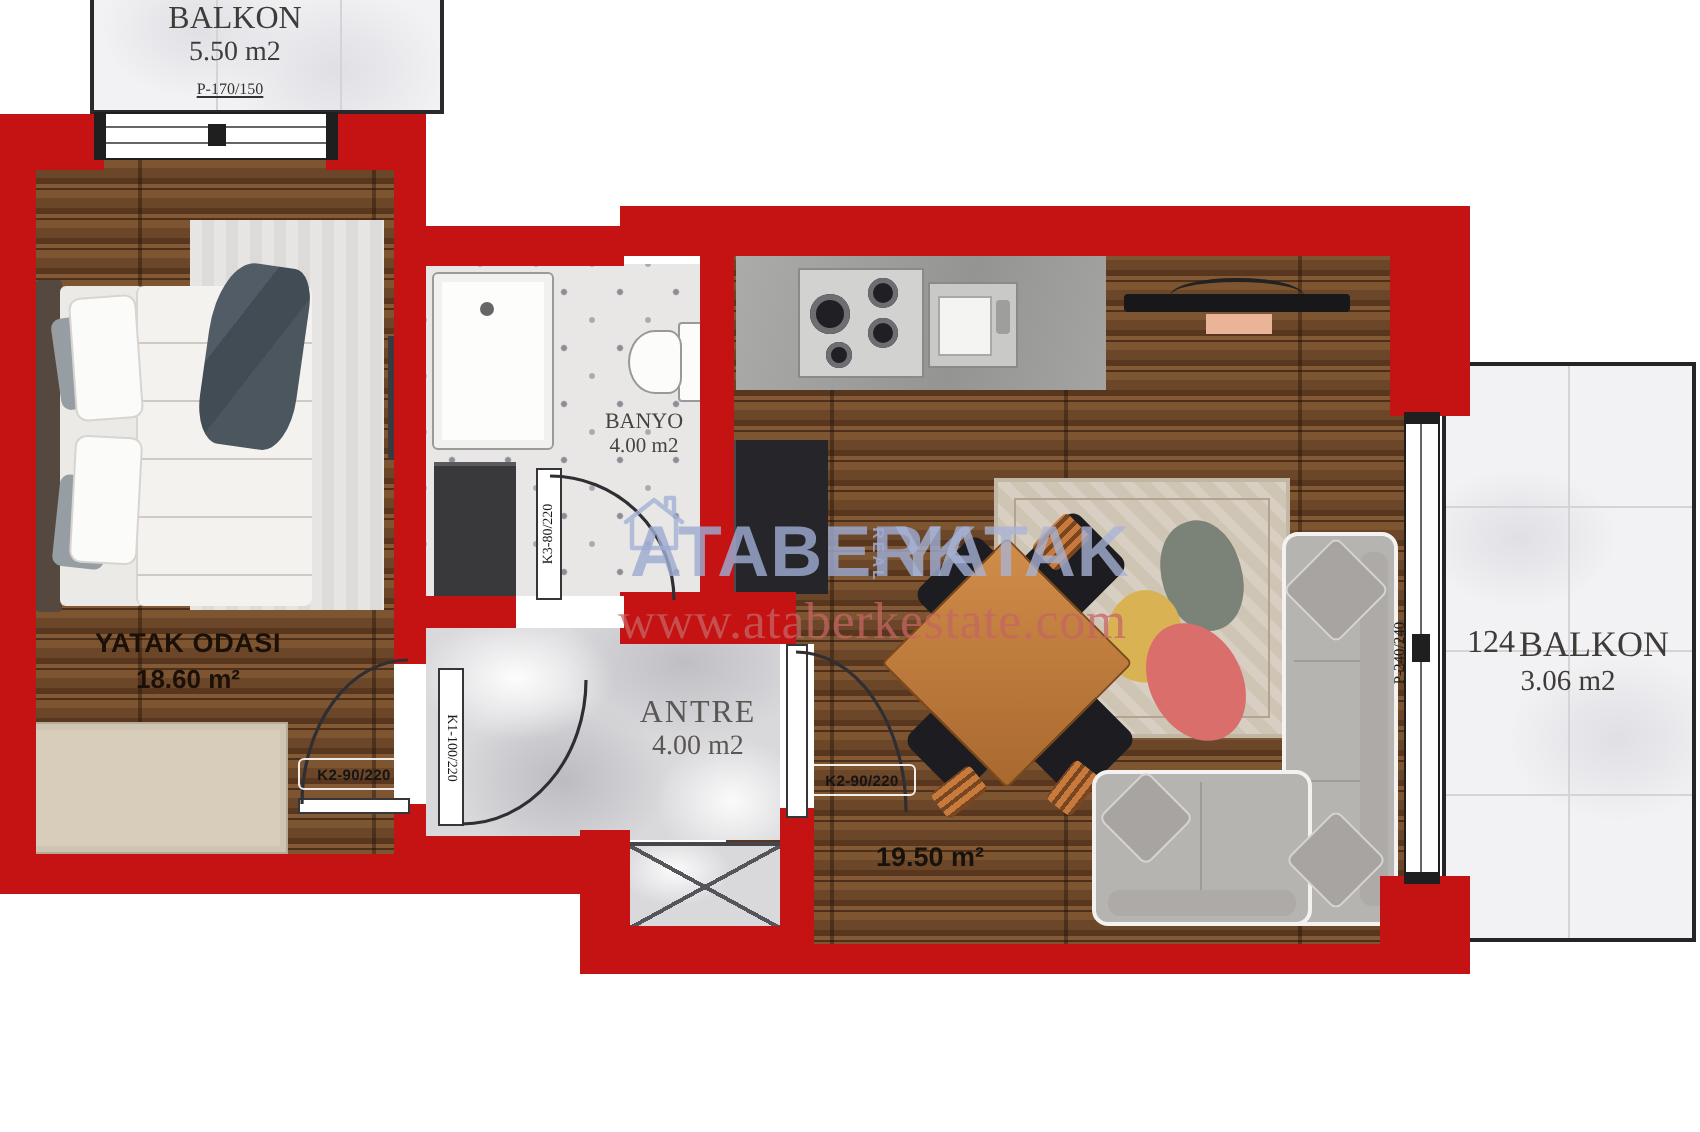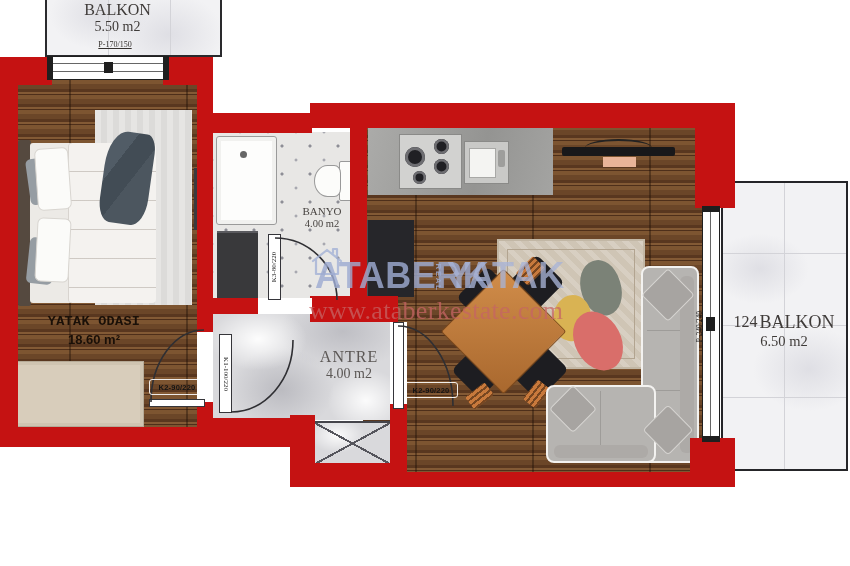--- a/index.html
+++ b/index.html
@@ -84,21 +84,21 @@
     <div style="font-size:14px;">5.50 m2</div>
   </div>
   <div class="win-label" style="left:85px;top:40px;width:60px;text-align:center;font-size:8px;">P-170/150</div>
 
   <div class="abs tile-balcony" style="left:721px;top:181px;width:127px;height:290px;border:2.5px solid #252528;box-sizing:border-box;"></div>
   <div class="room-label serif" style="left:728px;top:312px;width:112px;color:#3f3b39;">
     <div style="display:flex;align-items:flex-end;justify-content:center;gap:2px;">
       <span style="font-size:16px;padding-bottom:1px;">124</span>
       <span style="font-size:18px;">BALKON</span>
     </div>
-    <div style="font-size:14.5px;">6.50 m2</div>
+    <div style="font-size:14.5px;">3.06 m2</div>
   </div>
 
   <div class="abs wood" style="left:17px;top:80px;width:196px;height:348px;"></div>
   <div class="abs wood" style="left:363px;top:126px;width:342px;height:348px;"></div>
   <div class="abs tile-bath" style="left:212px;top:132px;width:140px;height:170px;"></div>
   <div class="abs marble" style="left:213px;top:312px;width:180px;height:108px;"></div>
 
   <div class="abs" style="left:313px;top:421px;width:79px;height:45px;z-index:6;border:2px solid #45454b;box-sizing:border-box;
               background:
                 linear-gradient(to top right, rgba(0,0,0,0) calc(50% - 1px), #55555c calc(50% - 1px) calc(50% + 1px), rgba(0,0,0,0) calc(50% + 1px)),
@@ -246,35 +246,36 @@
 
   <div class="door-leaf" style="left:393px;top:322px;width:11px;height:87px;"></div>
   <svg class="arc-svg" style="left:393px;top:320px;" width="66" height="92" viewBox="0 0 66 92">
     <path d="M5,6 A55,80 0 0 1 60,86" fill="none" stroke="#2f2f33" stroke-width="1.6"></path>
   </svg>
   <div class="door-label-box" style="left:404px;top:382px;width:52px;height:14px;">
     <span>K2-90/220</span>
   </div>
 
   <div class="room-label sans" style="left:38px;top:314px;width:112px;color:#1a1008;font-weight:bold;">
-    <div style="font-size:13.5px;letter-spacing:.3px;font-family:Liberation Mono, monospace;">YATAK ODASI</div>
+    <div style="font-size:13.5px;letter-spacing:.3px;">YATAK ODASI</div>
     <div style="font-size:13px;margin-top:3px;">18.60 m²</div>
   </div>
 
   <div class="room-label serif" style="left:293px;top:205px;width:58px;color:#474340;">
     <div style="font-size:11px;">BANYO</div>
     <div style="font-size:10.5px;">4.00 m2</div>
   </div>
 
   <div class="room-label serif" style="left:307px;top:348px;width:84px;color:#5b5755;">
     <div style="font-size:16px;letter-spacing:1px;">ANTRE</div>
     <div style="font-size:14px;">4.00 m2</div>
   </div>
 
   <div class="room-label sans" style="left:398px;top:418px;width:134px;color:#18120c;font-weight:bold;">
+    <div style="font-size:13.5px;margin-top:3px;">19.50 m²</div>
   </div>
 
   <div id="watermark">
     <svg class="abs" style="left:308px;top:246px;" width="38" height="32" viewBox="0 0 38 32">
       <path d="M5 15 L19 4 L33 15 M8 13 L8 28 L30 28 L30 13 M25 7 L25 3 L29 3 L29 10" fill="none" stroke="#a3b1d6" stroke-width="2.2" stroke-linecap="round" stroke-linejoin="round" opacity="0.8"></path>
     </svg>
     <div class="wm-word" style="left:315px;top:255px;color:rgba(157,171,209,.82);">ATABERK</div>
     <div class="abs" style="left:432px;top:262px;width:13px;height:30px;display:flex;align-items:center;justify-content:center;">
       <span style="transform:rotate(90deg);font-size:8px;font-weight:bold;letter-spacing:1.5px;color:rgba(157,171,209,.85);white-space:nowrap;">REAL</span>
     </div>

